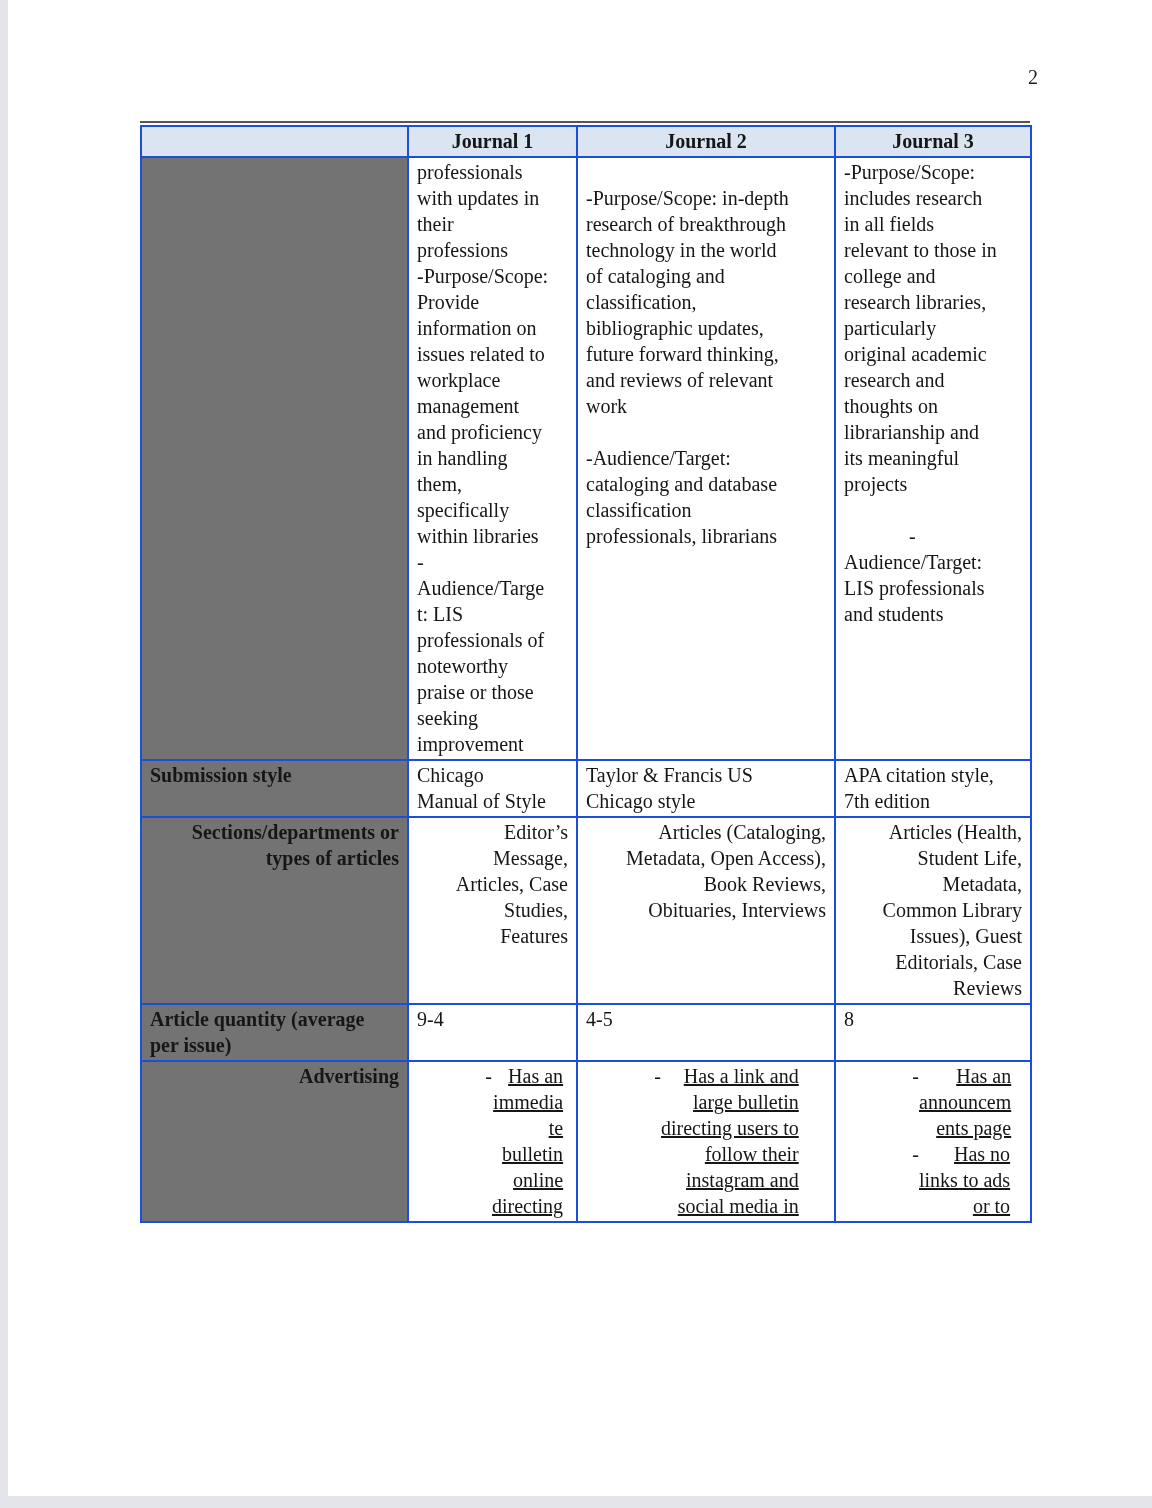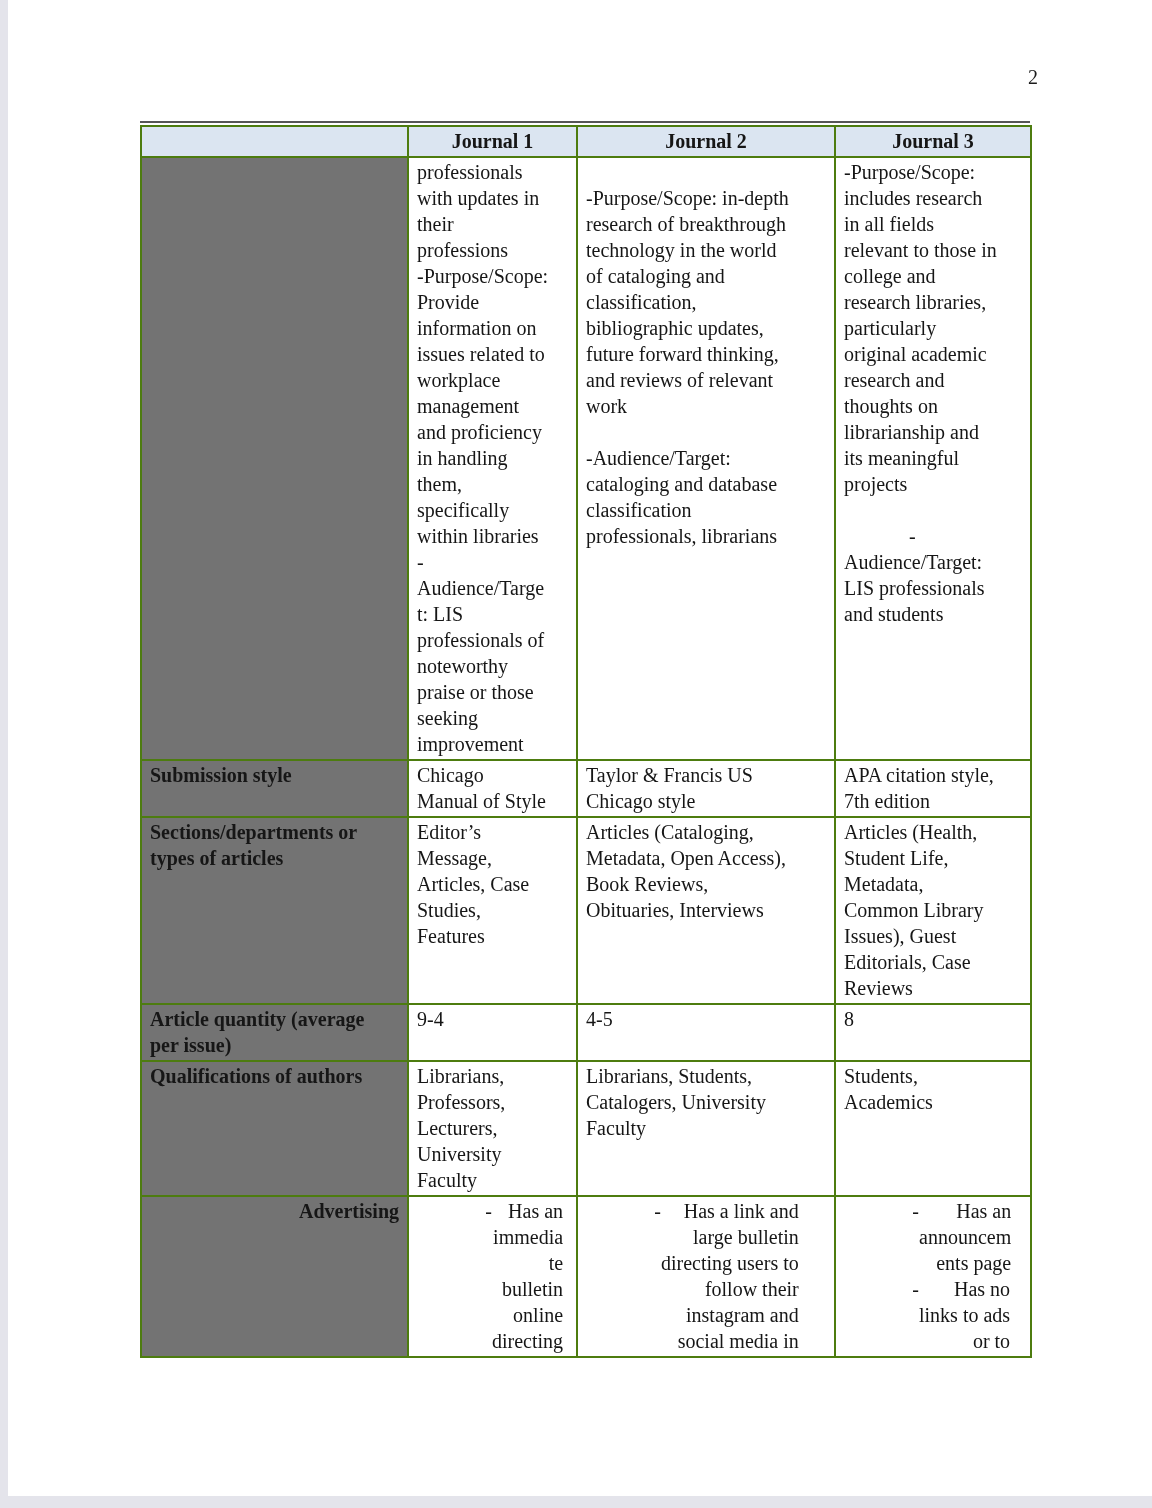--- a/index.html
+++ b/index.html
@@ -33,21 +33,21 @@
     width: 890px;
     border-top: 2px solid #565656;
     padding-top: 2px;
   }
   table.journal-table {
     border-collapse: collapse;
     table-layout: fixed;
     width: 890px;
   }
   table.journal-table td {
-    border: 2px solid #4d7c0f;
+    border: 2px solid #1d4ed8;
     vertical-align: top;
     padding: 1px 8px 2px 8px;
     font-size: 20px;
     line-height: 26px;
     color: #161616;
     overflow: hidden;
   }
   td.header-cell {
     background: #dbe5f1;
     font-weight: bold;
@@ -67,20 +67,21 @@
     align-items: flex-start;
   }
   .bullet-marker {
     flex: none;
     margin-left: 42px;
     width: 33px;
   }
   .bullet-text {
     white-space: pre;
     flex: none;
+    text-decoration: underline;
   }
 </style>
 </head>
 <body>
 
 <div class="page">
   <div class="page-number">2</div>
   <div class="table-wrap">
     <table class="journal-table">
       <colgroup>
@@ -173,21 +174,21 @@
             </td>
             <td>
               <div class="cell-text">Taylor &amp; Francis US
 Chicago style</div>
             </td>
             <td>
               <div class="cell-text">APA citation style,
 7th edition</div>
             </td>
           </tr>
-          <tr style="height: 183px;">
+          <tr style="height: 183px; text-align: right;">
             <td class="label-cell">
               <div class="label-text">Sections/departments or
 types of articles</div>
             </td>
             <td>
               <div class="cell-text">Editor’s
 Message,
 Articles, Case
 Studies,
 Features</div>
@@ -216,41 +217,20 @@
             <td>
               <div class="cell-text">9-4</div>
             </td>
             <td>
               <div class="cell-text">4-5</div>
             </td>
             <td>
               <div class="cell-text">8</div>
             </td>
           </tr>
-          <tr style="height: 128px;">
-            <td class="label-cell">
-              <div class="label-text">Qualifications of authors</div>
-            </td>
-            <td>
-              <div class="cell-text">Librarians,
-Professors,
-Lecturers,
-University
-Faculty</div>
-            </td>
-            <td>
-              <div class="cell-text">Librarians, Students,
-Catalogers, University
-Faculty</div>
-            </td>
-            <td>
-              <div class="cell-text">Students,
-Academics</div>
-            </td>
-          </tr>
           <tr style="height: 156px; text-align: right;">
             <td class="label-cell">
               <div class="label-text">Advertising</div>
             </td>
             <td>
               <div class="bullet-item">
                 <div class="bullet-marker">-</div>
                 <div class="bullet-text">Has an
 immedia
 te

